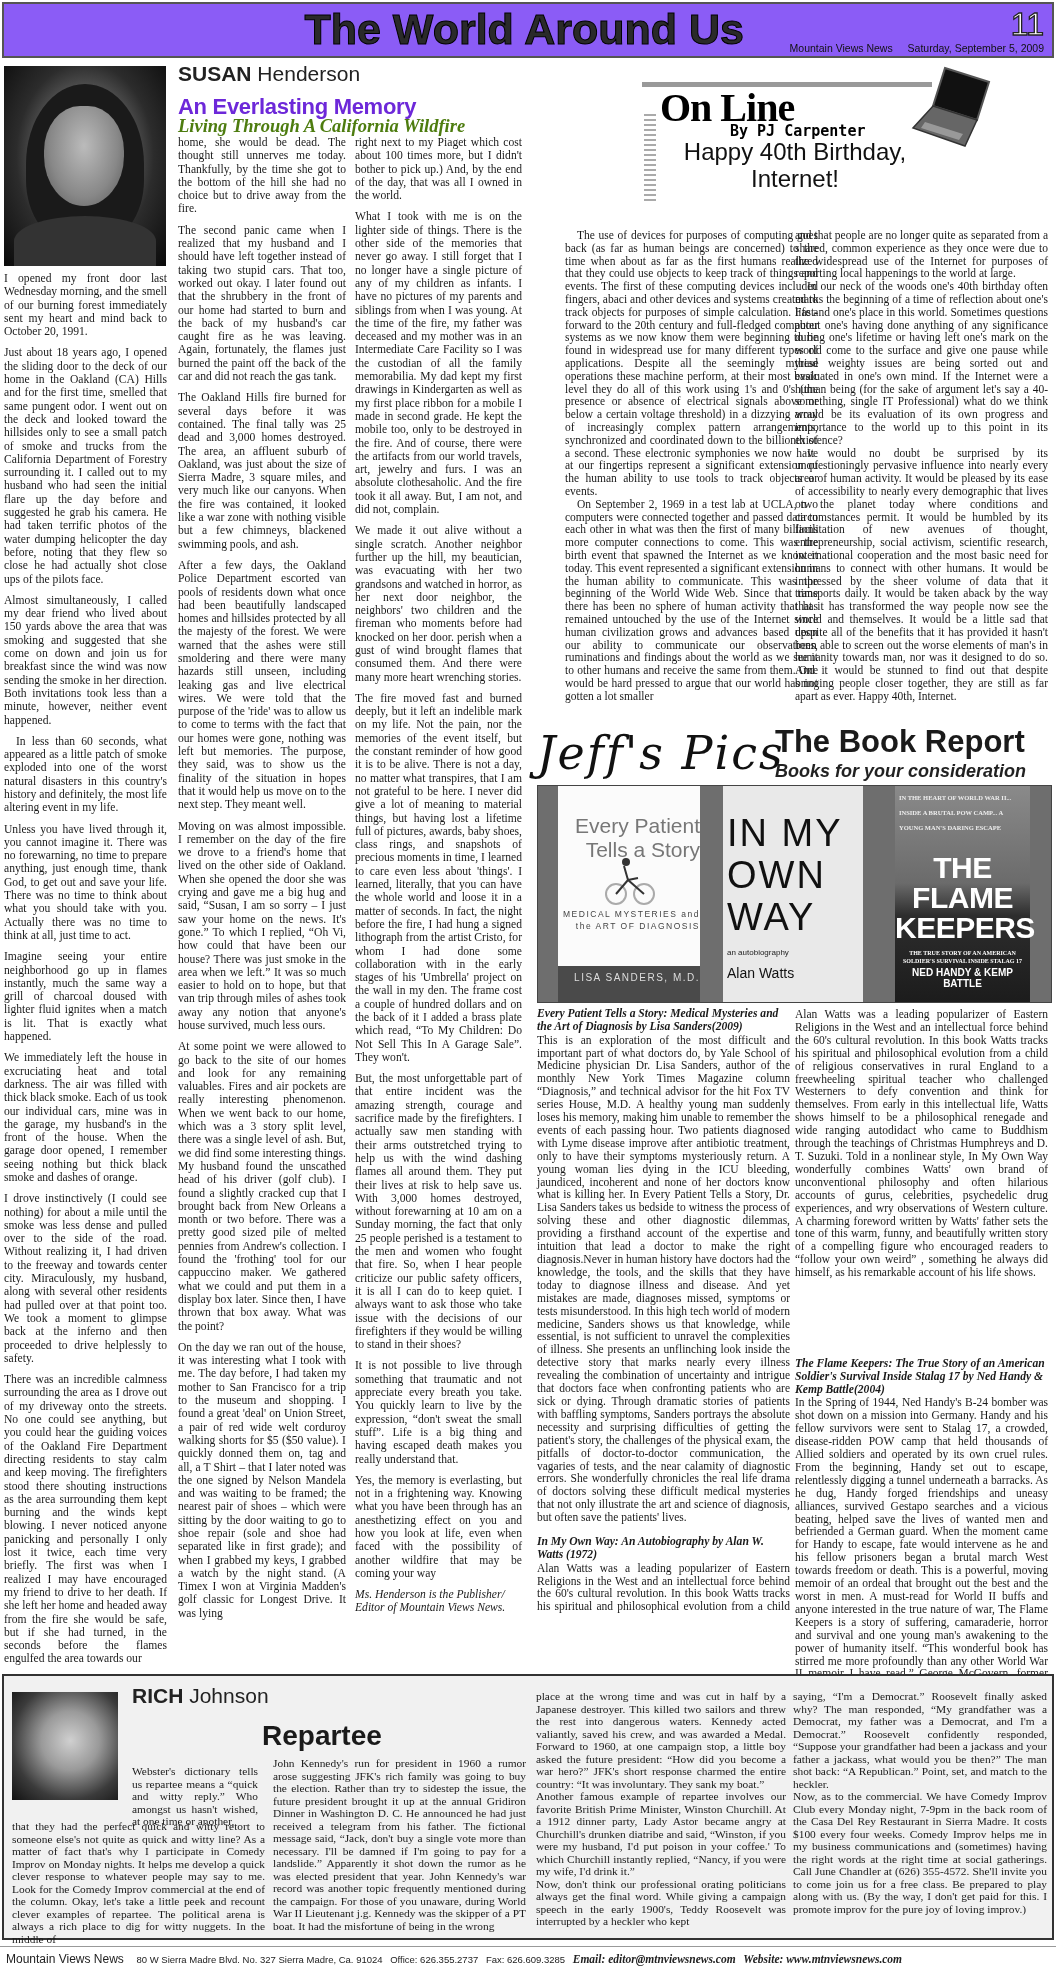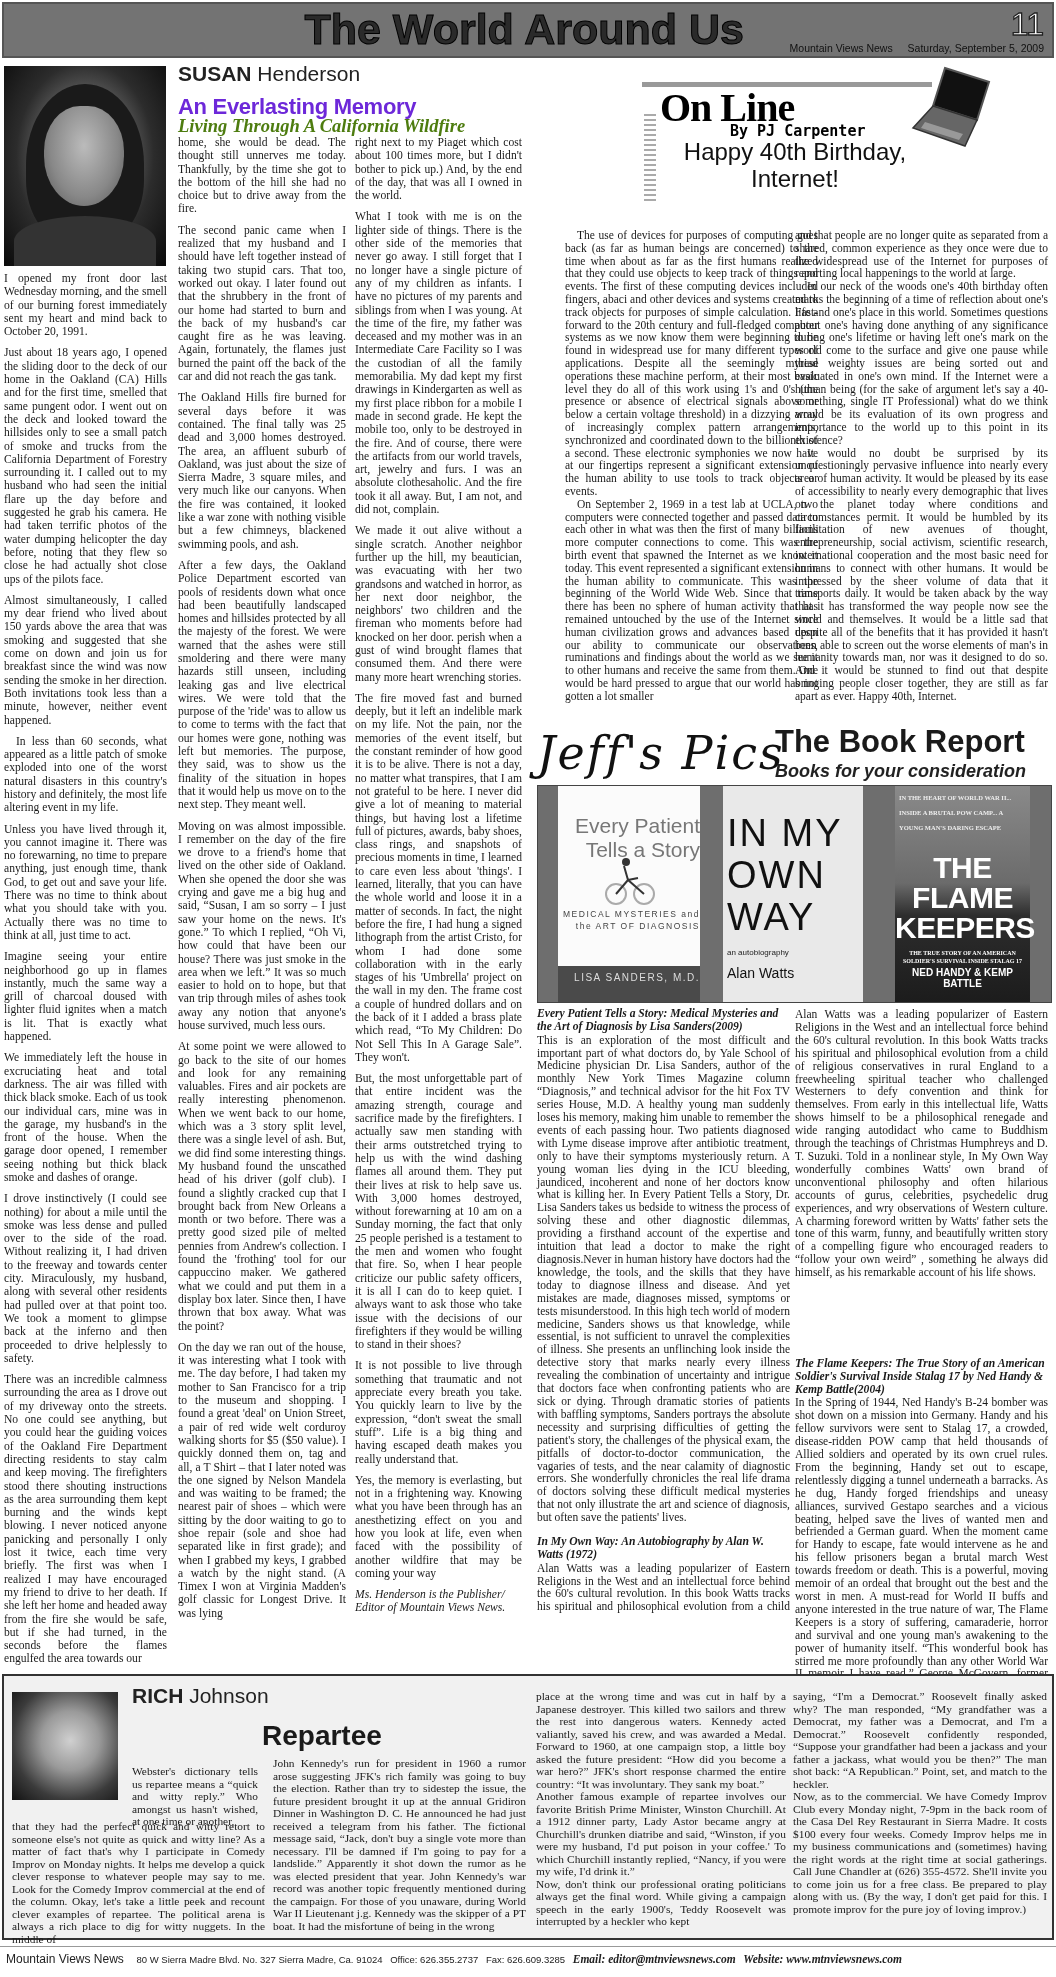--- a/index.html
+++ b/index.html
@@ -3,21 +3,21 @@
 <meta charset="utf-8">
 <style>
   * { box-sizing: border-box; margin: 0; padding: 0; }
   html, body { width: 1056px; height: 1977px; background: #fff; overflow: hidden; }
   body { font-family: "Liberation Serif", "DejaVu Serif", serif; color: #1a1a1a; position: relative; }
   .abs { position: absolute; }
   p { text-align: justify; font-size: 11.6px; line-height: 13.3px; margin-bottom: 8px; hyphens: none; }
   .col p { font-size: 11.6px; }
 
   
-  .masthead { left: 2px; top: 2px; width: 1052px; height: 56px; background: #737373; border: 2px solid #555; }
+  .masthead { left: 2px; top: 2px; width: 1052px; height: 56px; background: #8b5cf6; border: 2px solid #555; }
   .masthead-title { left: 0; top: 0; width: 740px; text-align: right; font-family: "Liberation Sans", "DejaVu Sans", sans-serif; font-weight: bold; font-size: 43px; color: #2a2a2a; letter-spacing: 0px; line-height: 50px; -webkit-text-stroke: 1px #000; }
   .page-num { right: 8px; top: 0px; font-family: "Liberation Sans", sans-serif; font-size: 32px; color: #fff; -webkit-text-stroke: 1.3px #222; line-height: 40px; }
   .mast-sub { right: 8px; bottom: 2px; font-family: "Liberation Sans", sans-serif; font-size: 10.5px; color: #111; }
   .mast-sub span { margin-left: 12px; }
 
   
   .photo-susan { left: 4px; top: 66px; width: 162px; height: 200px; background: radial-gradient(ellipse at 50% 45%, #9a9a9a 0%, #6f6f6f 30%, #2c2c2c 60%, #0a0a0a 100%); }
   .photo-susan .face { position: absolute; left: 40px; top: 40px; width: 80px; height: 100px; border-radius: 45% 45% 50% 50%; background: radial-gradient(ellipse at 50% 40%, #bbb 0%, #888 60%, #555 100%); }
   .photo-susan .hair { position: absolute; left: 22px; top: 18px; width: 118px; height: 160px; border-radius: 50% 50% 40% 40%; background: #1a1a1a; }
   .photo-susan .body { position: absolute; left: 10px; top: 150px; width: 142px; height: 50px; border-radius: 50% 50% 0 0; background: #333; }

